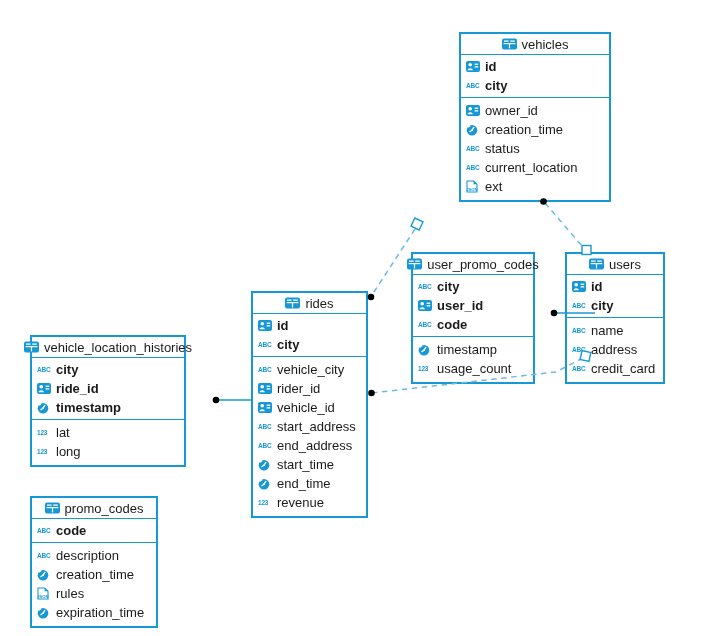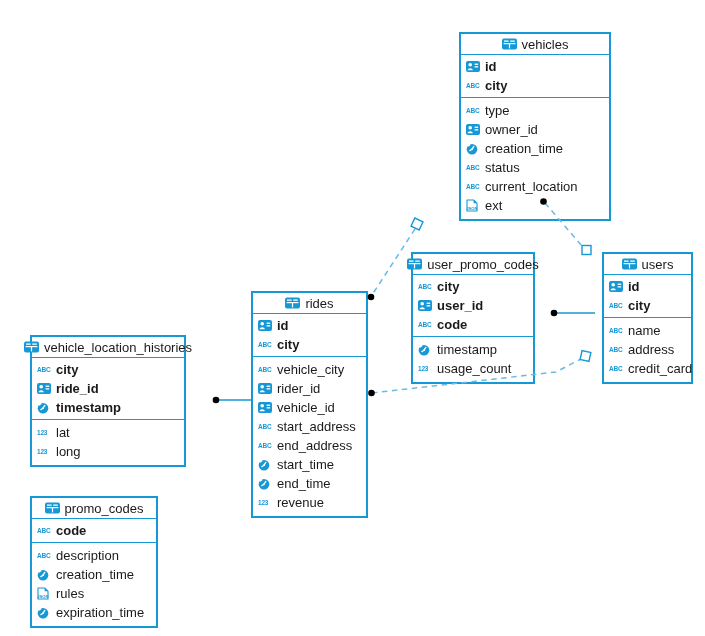--- a/index.html
+++ b/index.html
@@ -76,24 +76,20 @@
           </span>
           <span>id</span>
         </div>
         <div class="row">
           <span class="fic ticon">ABC</span>
           <span>city</span>
         </div>
       </div>
       <div class="sec cols">
         <div class="row">
-          <span class="fic ticon">ABC</span>
-          <span>type</span>
-        </div>
-        <div class="row">
           <span class="fic tic">
             <svg width="14" height="11" viewBox="0 0 14 11">
               <rect x="0" y="0" width="14" height="11" rx="2" fill="#1798d6"></rect>
               <circle cx="4.2" cy="3.7" r="1.8" fill="#fff"></circle>
               <path d="M1.6 9.2 C1.6 6.5 6.8 6.5 6.8 9.2 Z" fill="#fff"></path>
               <rect x="8.6" y="2.6" width="3.6" height="1.3" fill="#fff"></rect>
               <rect x="8.6" y="5.2" width="3.6" height="1.3" fill="#fff"></rect>
             </svg>
           </span>
           <span>owner_id</span>
@@ -177,21 +173,21 @@
             </svg>
           </span>
           <span>timestamp</span>
         </div>
         <div class="row">
           <span class="fic ticon">123</span>
           <span>usage_count</span>
         </div>
       </div>
     </div>
-    <div class="table" style="left: 602px; top: 252px; width: 91px;">
+    <div class="table" style="left: 565px; top: 252px; width: 100px;">
       <div class="thead">
         <span class="tic">
           <svg width="15" height="12" viewBox="0 0 15 12">
             <rect x="0" y="0.5" width="15" height="11" rx="2" fill="#1798d6"></rect>
             <rect x="2" y="2.4" width="4.6" height="1.5" fill="#fff" opacity="0.85"></rect>
             <rect x="8.2" y="2.4" width="4.6" height="1.5" fill="#fff" opacity="0.85"></rect>
             <rect x="1.6" y="5" width="11.8" height="1.2" fill="#fff"></rect>
             <rect x="6.9" y="5" width="1.2" height="5.4" fill="#fff"></rect>
           </svg>
         </span>

